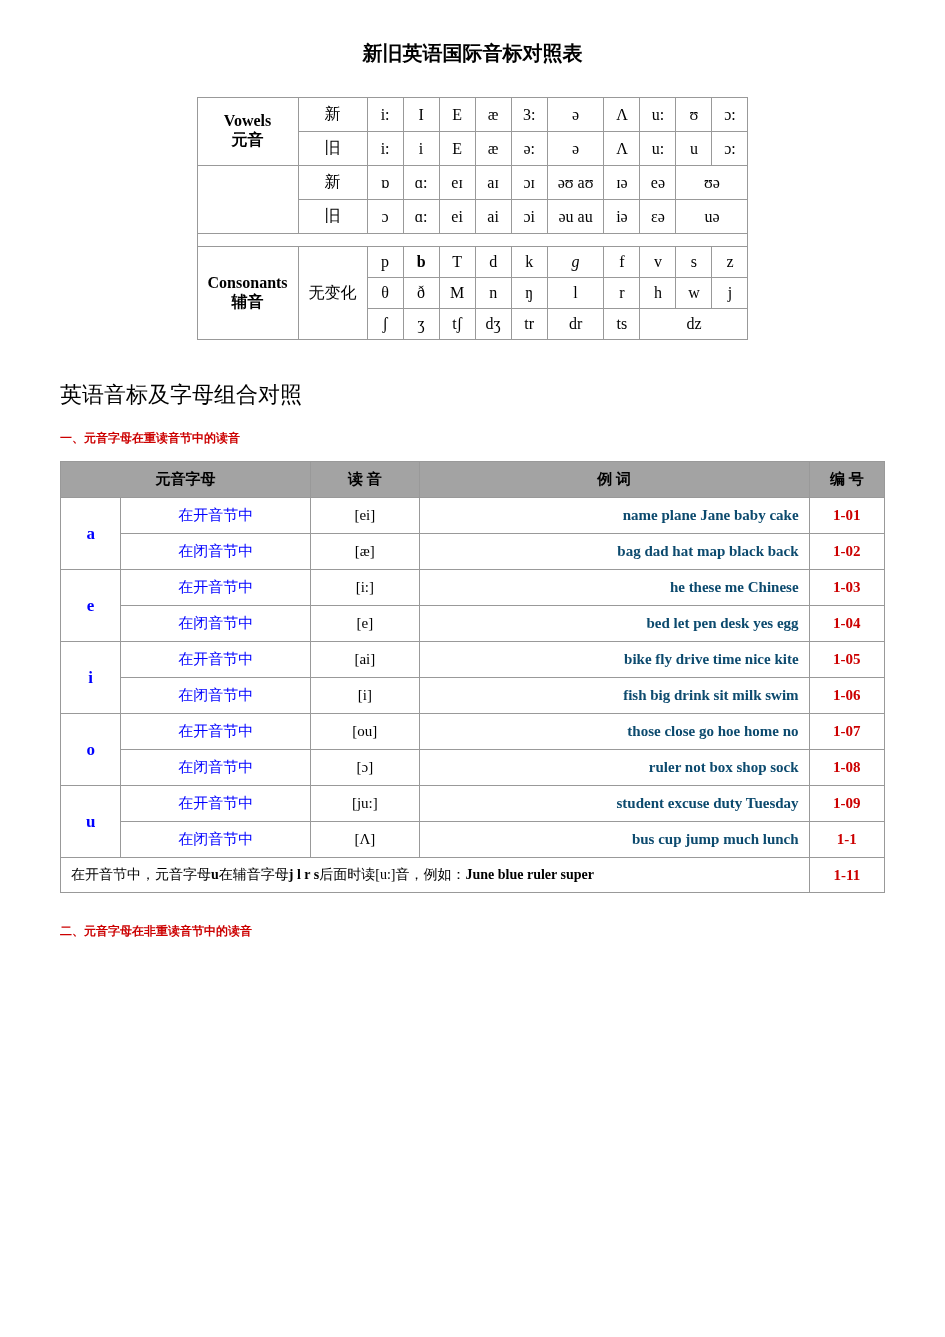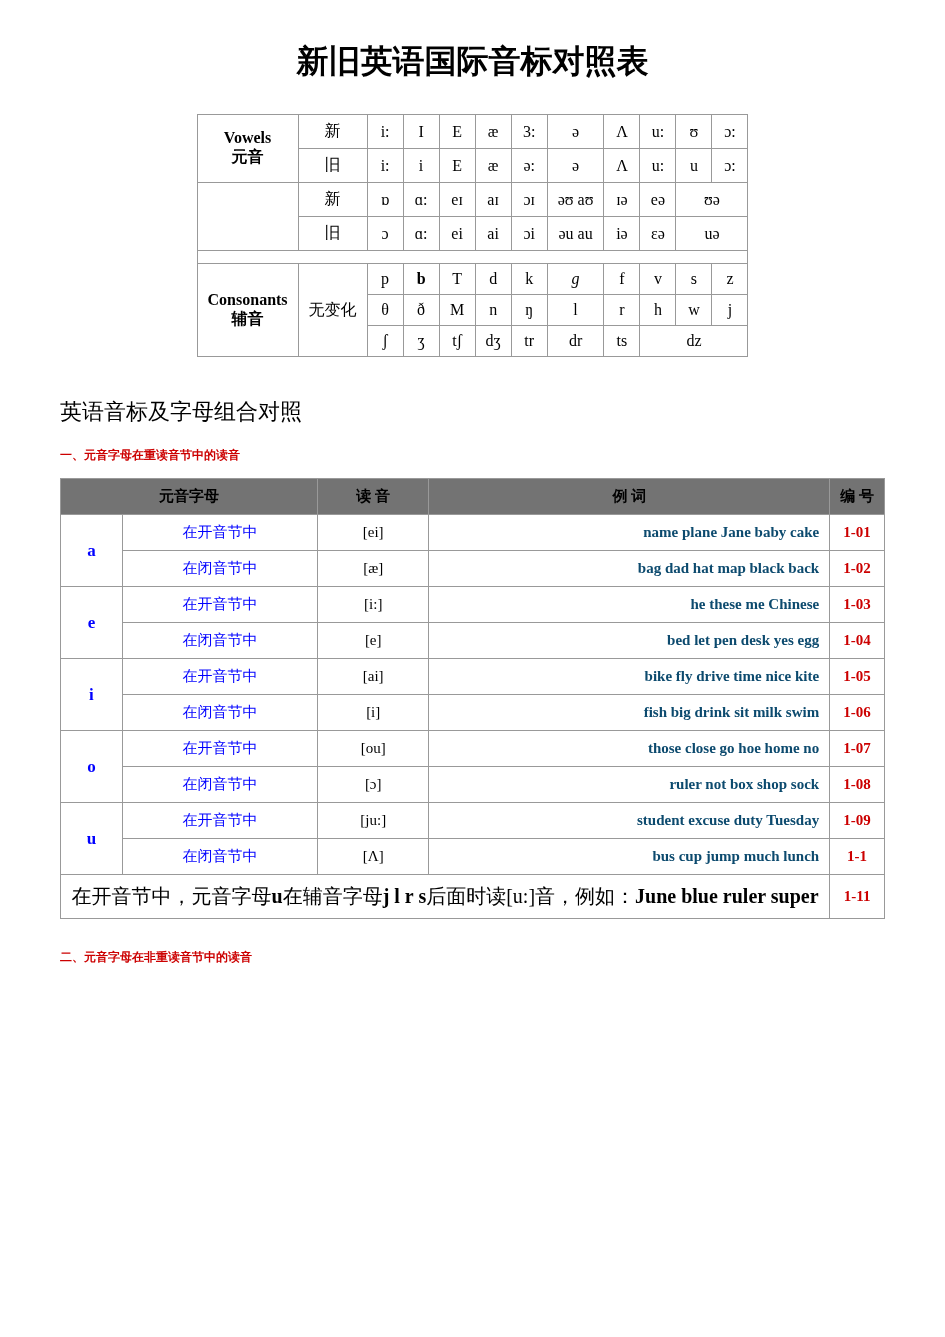--- a/index.html
+++ b/index.html
@@ -7,21 +7,21 @@
       font-family: "SimSun", "宋体", "Times New Roman", serif;
       background: #fff;
       color: #000;
       width: 945px;
       padding: 40px 60px;
     }
 
     
     .main-title {
       text-align: center;
-      font-size: 32px;
+      font-size: 20px;
       font-weight: bold;
       margin-bottom: 30px;
       font-family: "SimHei", "黑体", sans-serif;
     }
 
     
     .phonetic-table {
       border-collapse: collapse;
       margin: 0 auto 40px auto;
       border: 1px solid #999;
@@ -64,21 +64,21 @@
       width: 100%;
       margin-bottom: 30px;
     }
     .vowel-table th, .vowel-table td {
       border: 1px solid #999;
       text-align: center;
       padding: 8px 10px;
       font-size: 15px;
     }
     .vowel-table th {
-      background: #737373;
+      background: #a3a3a3;
       font-weight: bold;
       color: #000;
       font-family: "SimSun", serif;
     }
     .vowel-table .letter-cell {
       color: #00f;
       font-weight: bold;
       font-size: 17px;
       font-family: "SimSun", serif;
     }
@@ -96,24 +96,24 @@
     .vowel-table .number-cell {
       color: #c00;
       font-weight: bold;
       font-family: "Times New Roman", serif;
     }
     .vowel-table .context-cell {
       color: #00f;
       font-family: "SimSun", serif;
     }
     .vowel-table .note-cell {
-      text-align: center;
+      text-align: left;
       padding-left: 10px;
       font-family: "SimSun", serif;
-      font-size: 20px;
+      font-size: 14px;
     }
     .vowel-table .note-cell b {
       font-family: "Times New Roman", serif;
     }
   </style>
 </head>
 <body>
 
 <h1 class="main-title">新旧英语国际音标对照表</h1>
 

